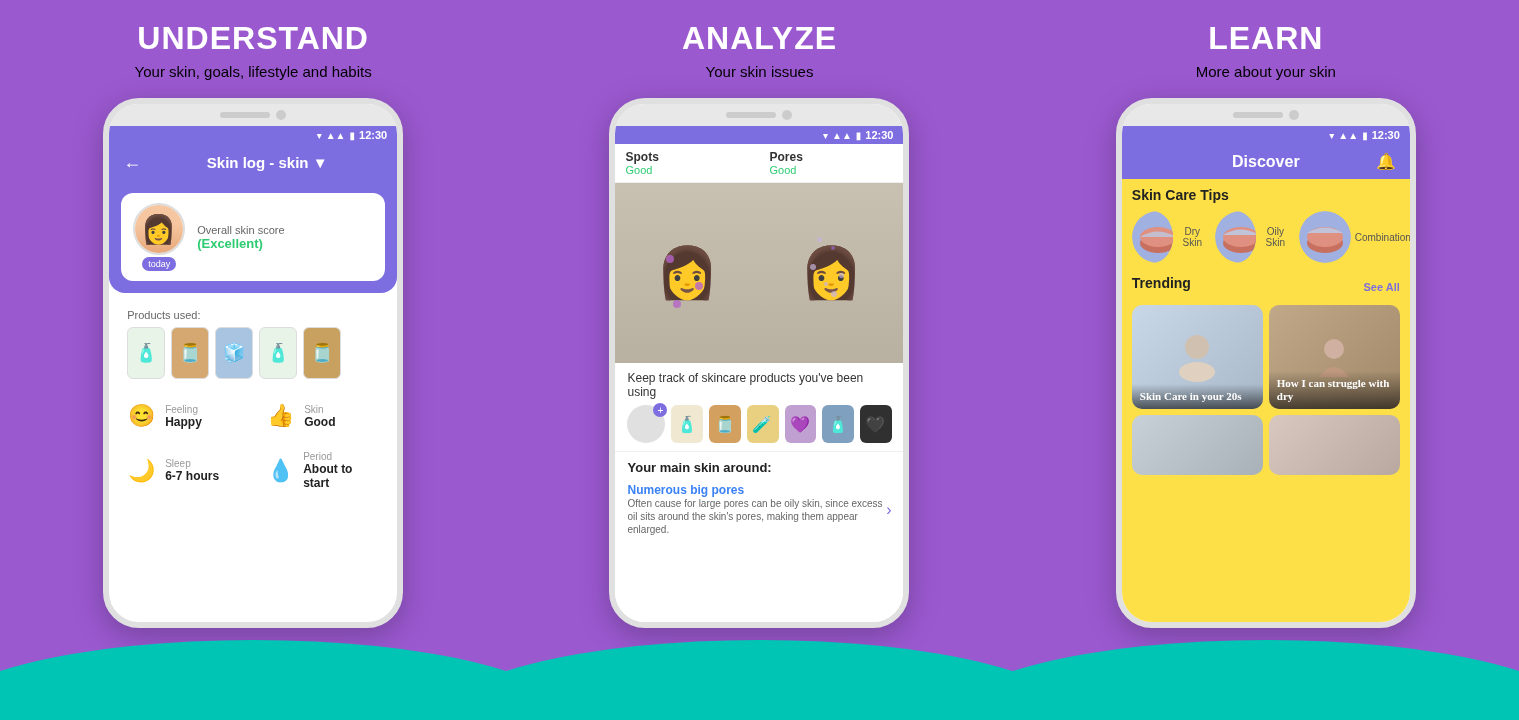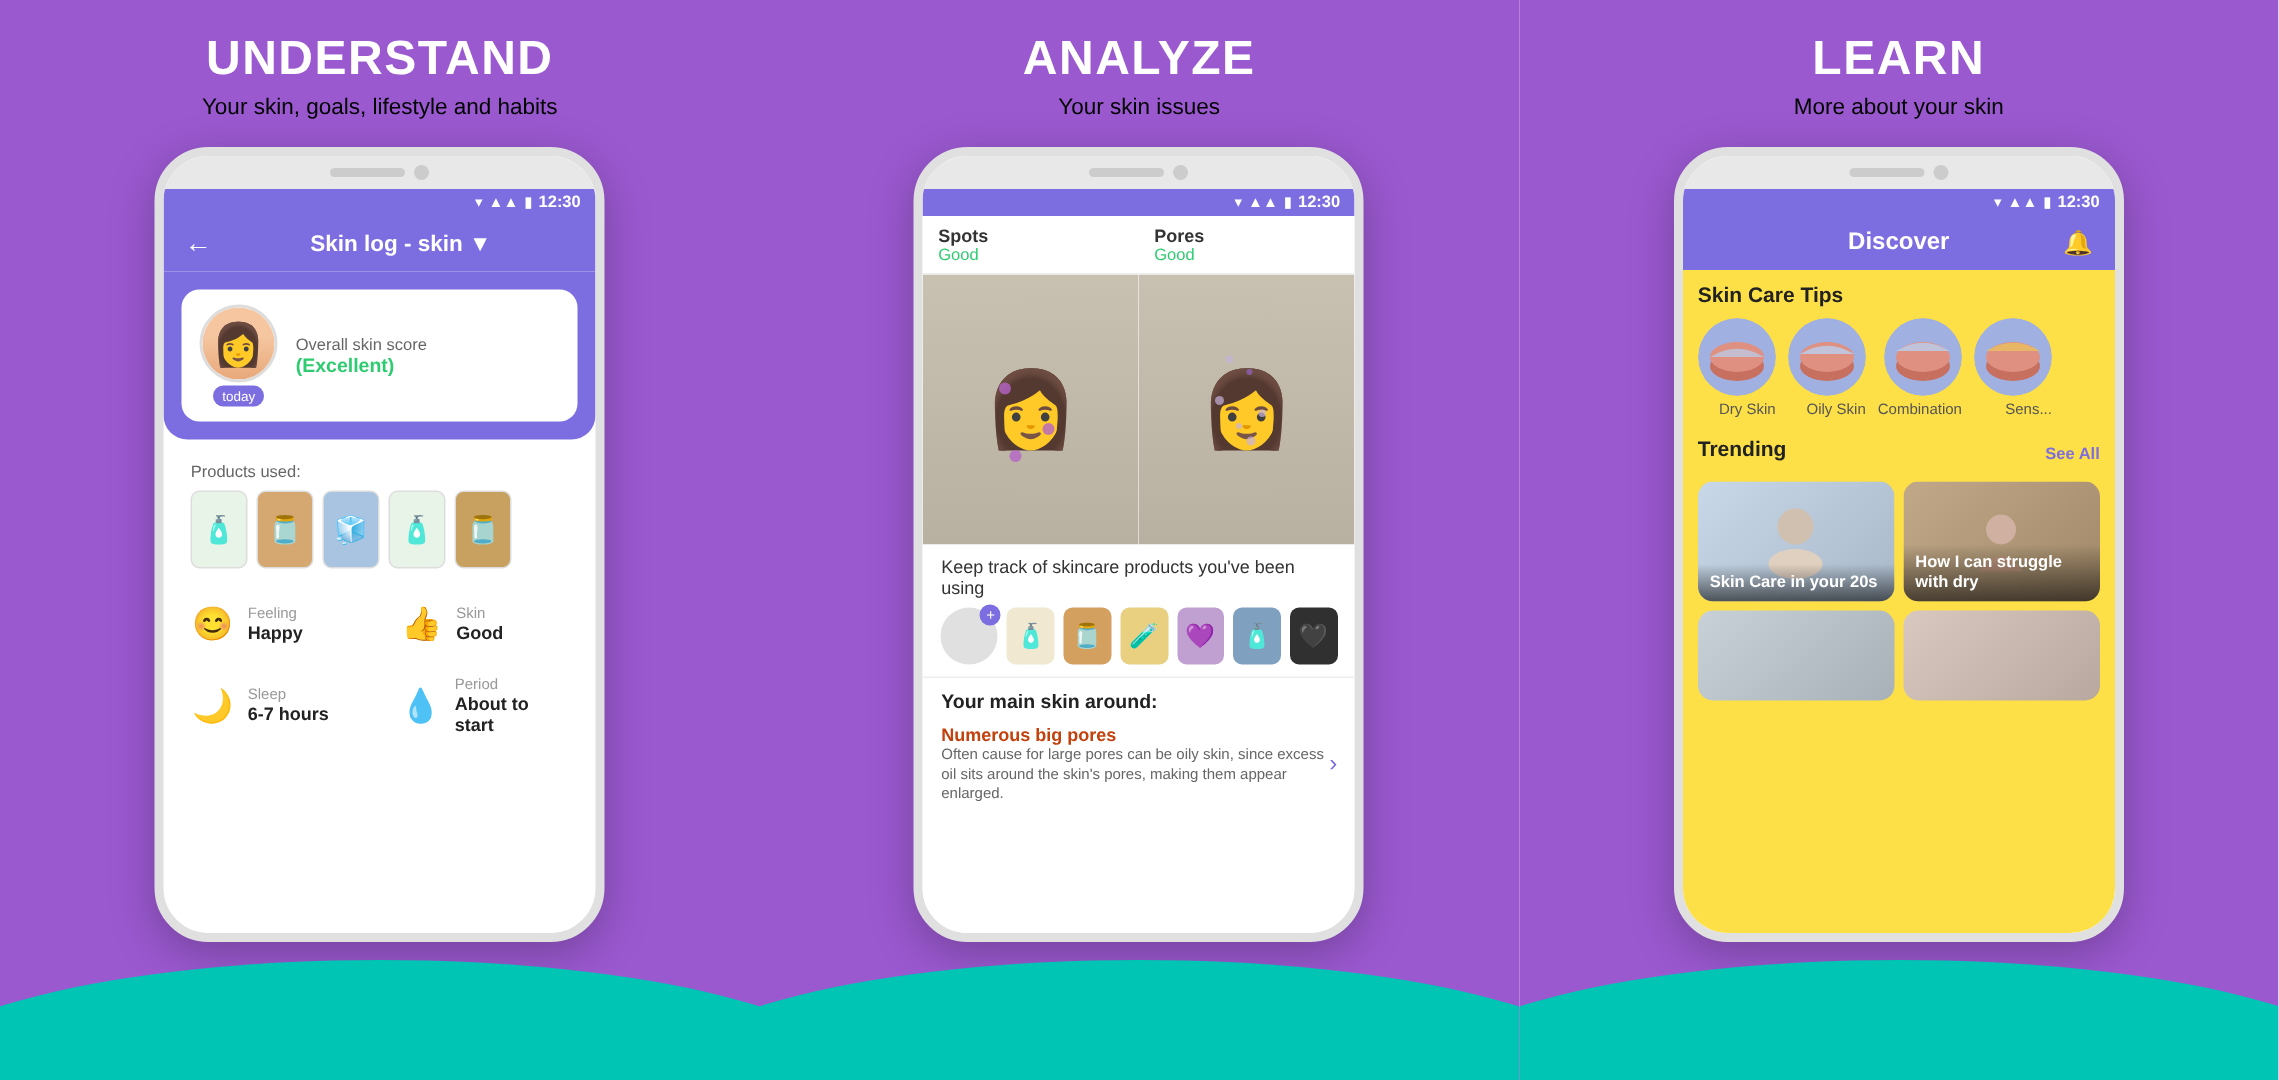--- a/index.html
+++ b/index.html
@@ -399,21 +399,21 @@
     .issue-item {
       display: flex;
       align-items: center;
       justify-content: space-between;
       padding: 4px 0;
     }
 
     .issue-name {
       font-size: 12px;
       font-weight: bold;
-      color: #c2410c;
+      color: #3b82f6;
     }
 
     .issue-desc {
       font-size: 10px;
       color: #666;
       line-height: 1.3;
     }
 
     .issue-chevron {
       color: #7c6ee0;
@@ -478,22 +478,22 @@
     }
 
     .skin-tips-row {
       display: flex;
       gap: 8px;
       margin-bottom: 12px;
     }
 
     .skin-tip-item {
       display: flex;
-      flex-direction: column;
-      align-items: flex-end;
+      flex-direction: row;
+      align-items: center;
       gap: 4px;
     }
 
     .skin-tip-label {
       font-size: 10px;
       color: #555;
       text-align: center;
     }
 
     .trending-header {
@@ -512,21 +512,22 @@
     .trending-grid {
       display: grid;
       grid-template-columns: 1fr 1fr;
       gap: 6px;
     }
 
     .trending-card {
       border-radius: 10px;
       overflow: hidden;
       position: relative;
-      height: 80px;
+      height: 104px;
+      font-family: Liberation Serif, serif;
     }
 
     .trending-card-bg {
       width: 100%;
       height: 100%;
       display: flex;
       align-items: center;
       justify-content: center;
       font-size: 30px;
     }

